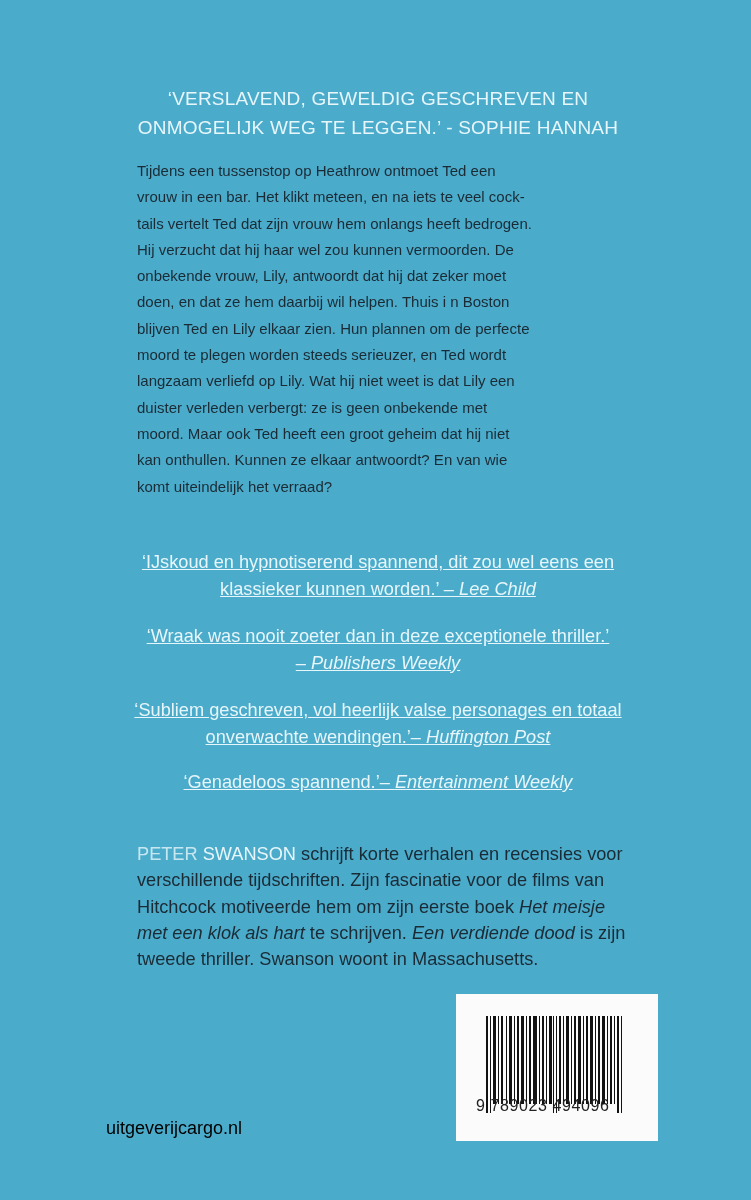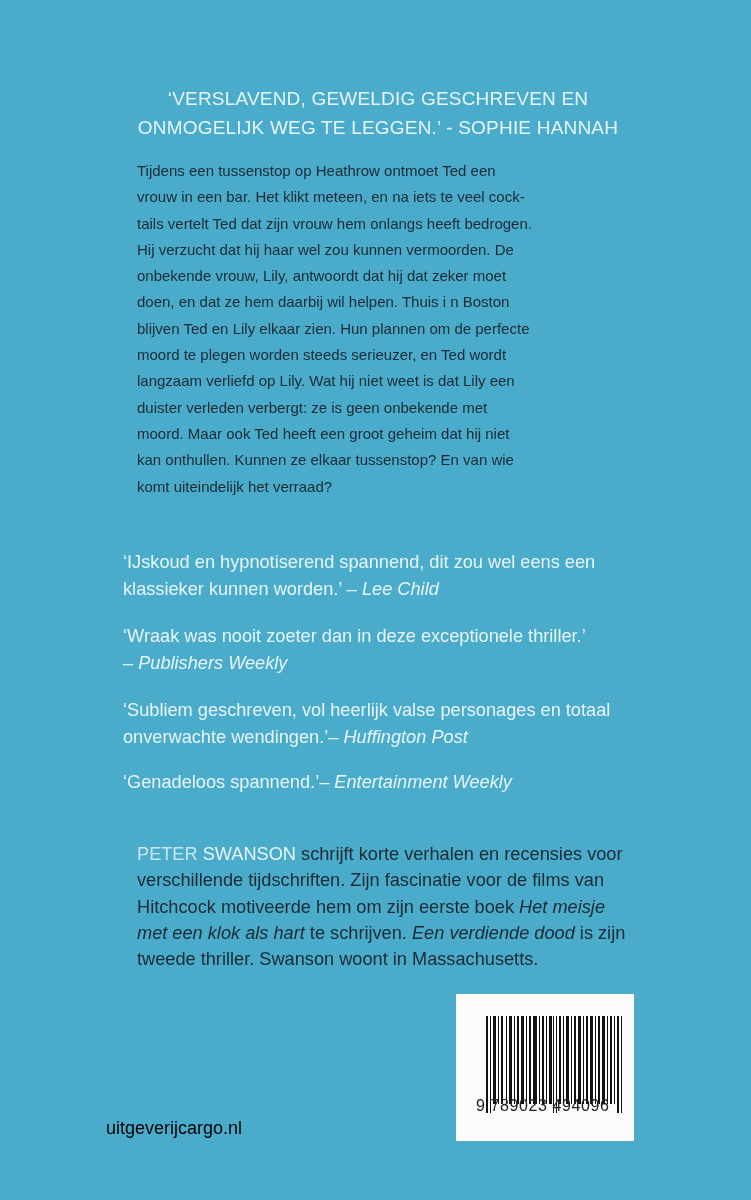--- a/index.html
+++ b/index.html
@@ -1,25 +1,25 @@
 <!DOCTYPE html>
 <html><head>
 <meta charset="utf-8">
 <style>
   html,body{margin:0;padding:0;}
   body{width:751px;height:1200px;background:#4babcb;position:relative;overflow:hidden;font-family:"Liberation Sans",sans-serif;}
   .blurb{position:absolute;left:123px;width:510px;text-align:center;color:#e6f6fa;font-size:19px;line-height:29px;letter-spacing:0.2px;margin-top:8px;}
   .body{position:absolute;left:137px;width:490px;color:#1a2b35;font-size:15px;line-height:26.3px;}
-  .quote{position:absolute;left:123px;width:510px;color:#e6f6fa;font-size:18.2px;line-height:26.5px;}
+  .quote{position:absolute;left:123px;width:510px;text-align:center;color:#e6f6fa;font-size:18.2px;line-height:26.5px;text-decoration:underline;}
   .quote i{font-style:italic;}
   .bio{position:absolute;left:137px;width:490px;color:#1a2b35;font-size:18.2px;line-height:26.3px;}
   .author{color:#e6f6fa;}
   .author .first{font-weight:normal;opacity:0.8}
   .site{position:absolute;left:106px;top:1118px;color:#000000;font-size:18px;}
-  .barcode-box{position:absolute;left:456px;top:994px;width:178px;height:147px;background:#fbfbfb;}
+  .barcode-box{position:absolute;left:456px;top:994px;width:202px;height:147px;background:#fbfbfb;}
   .bars{position:absolute;left:30px;top:22px;width:138px;height:97px;}
   .isbn{position:absolute;left:20px;top:103px;font-family:"Liberation Sans",sans-serif;font-size:16px;color:#222;letter-spacing:0.6px;background:transparent;}
 </style>
 </head>
 <body>
 
 <div class="blurb" style="top:76px;">
   <div>‘VERSLAVEND, GEWELDIG GESCHREVEN EN</div>
   <div>ONMOGELIJK WEG TE LEGGEN.’ - SOPHIE HANNAH</div>
 </div>
@@ -29,21 +29,21 @@
   <div>vrouw in een bar. Het klikt meteen, en na iets te veel cock-</div>
   <div>tails vertelt Ted dat zijn vrouw hem onlangs heeft bedrogen.</div>
   <div>Hij verzucht dat hij haar wel zou kunnen vermoorden. De</div>
   <div>onbekende vrouw, Lily, antwoordt dat hij dat zeker moet</div>
   <div>doen, en dat ze hem daarbij wil helpen. Thuis i n Boston</div>
   <div>blijven Ted en Lily elkaar zien. Hun plannen om de perfecte</div>
   <div>moord te plegen worden steeds serieuzer, en Ted wordt</div>
   <div>langzaam verliefd op Lily. Wat hij niet weet is dat Lily een</div>
   <div>duister verleden verbergt: ze is geen onbekende met</div>
   <div>moord. Maar ook Ted heeft een groot geheim dat hij niet</div>
-  <div>kan onthullen. Kunnen ze elkaar tussenstop? En van wie</div>
+  <div>kan onthullen. Kunnen ze elkaar antwoordt? En van wie</div>
   <div>komt uiteindelijk het verraad?</div>
 </div>
 
 <div class="quote" style="top:549px;">
   <div>‘IJskoud en hypnotiserend spannend, dit zou wel eens een</div>
   <div><span>klassieker kunnen worden.’ – </span><i>Lee Child</i></div>
 </div>
 
 <div class="quote" style="top:623px;">
   <div>‘Wraak was nooit zoeter dan in deze exceptionele thriller.’</div>

